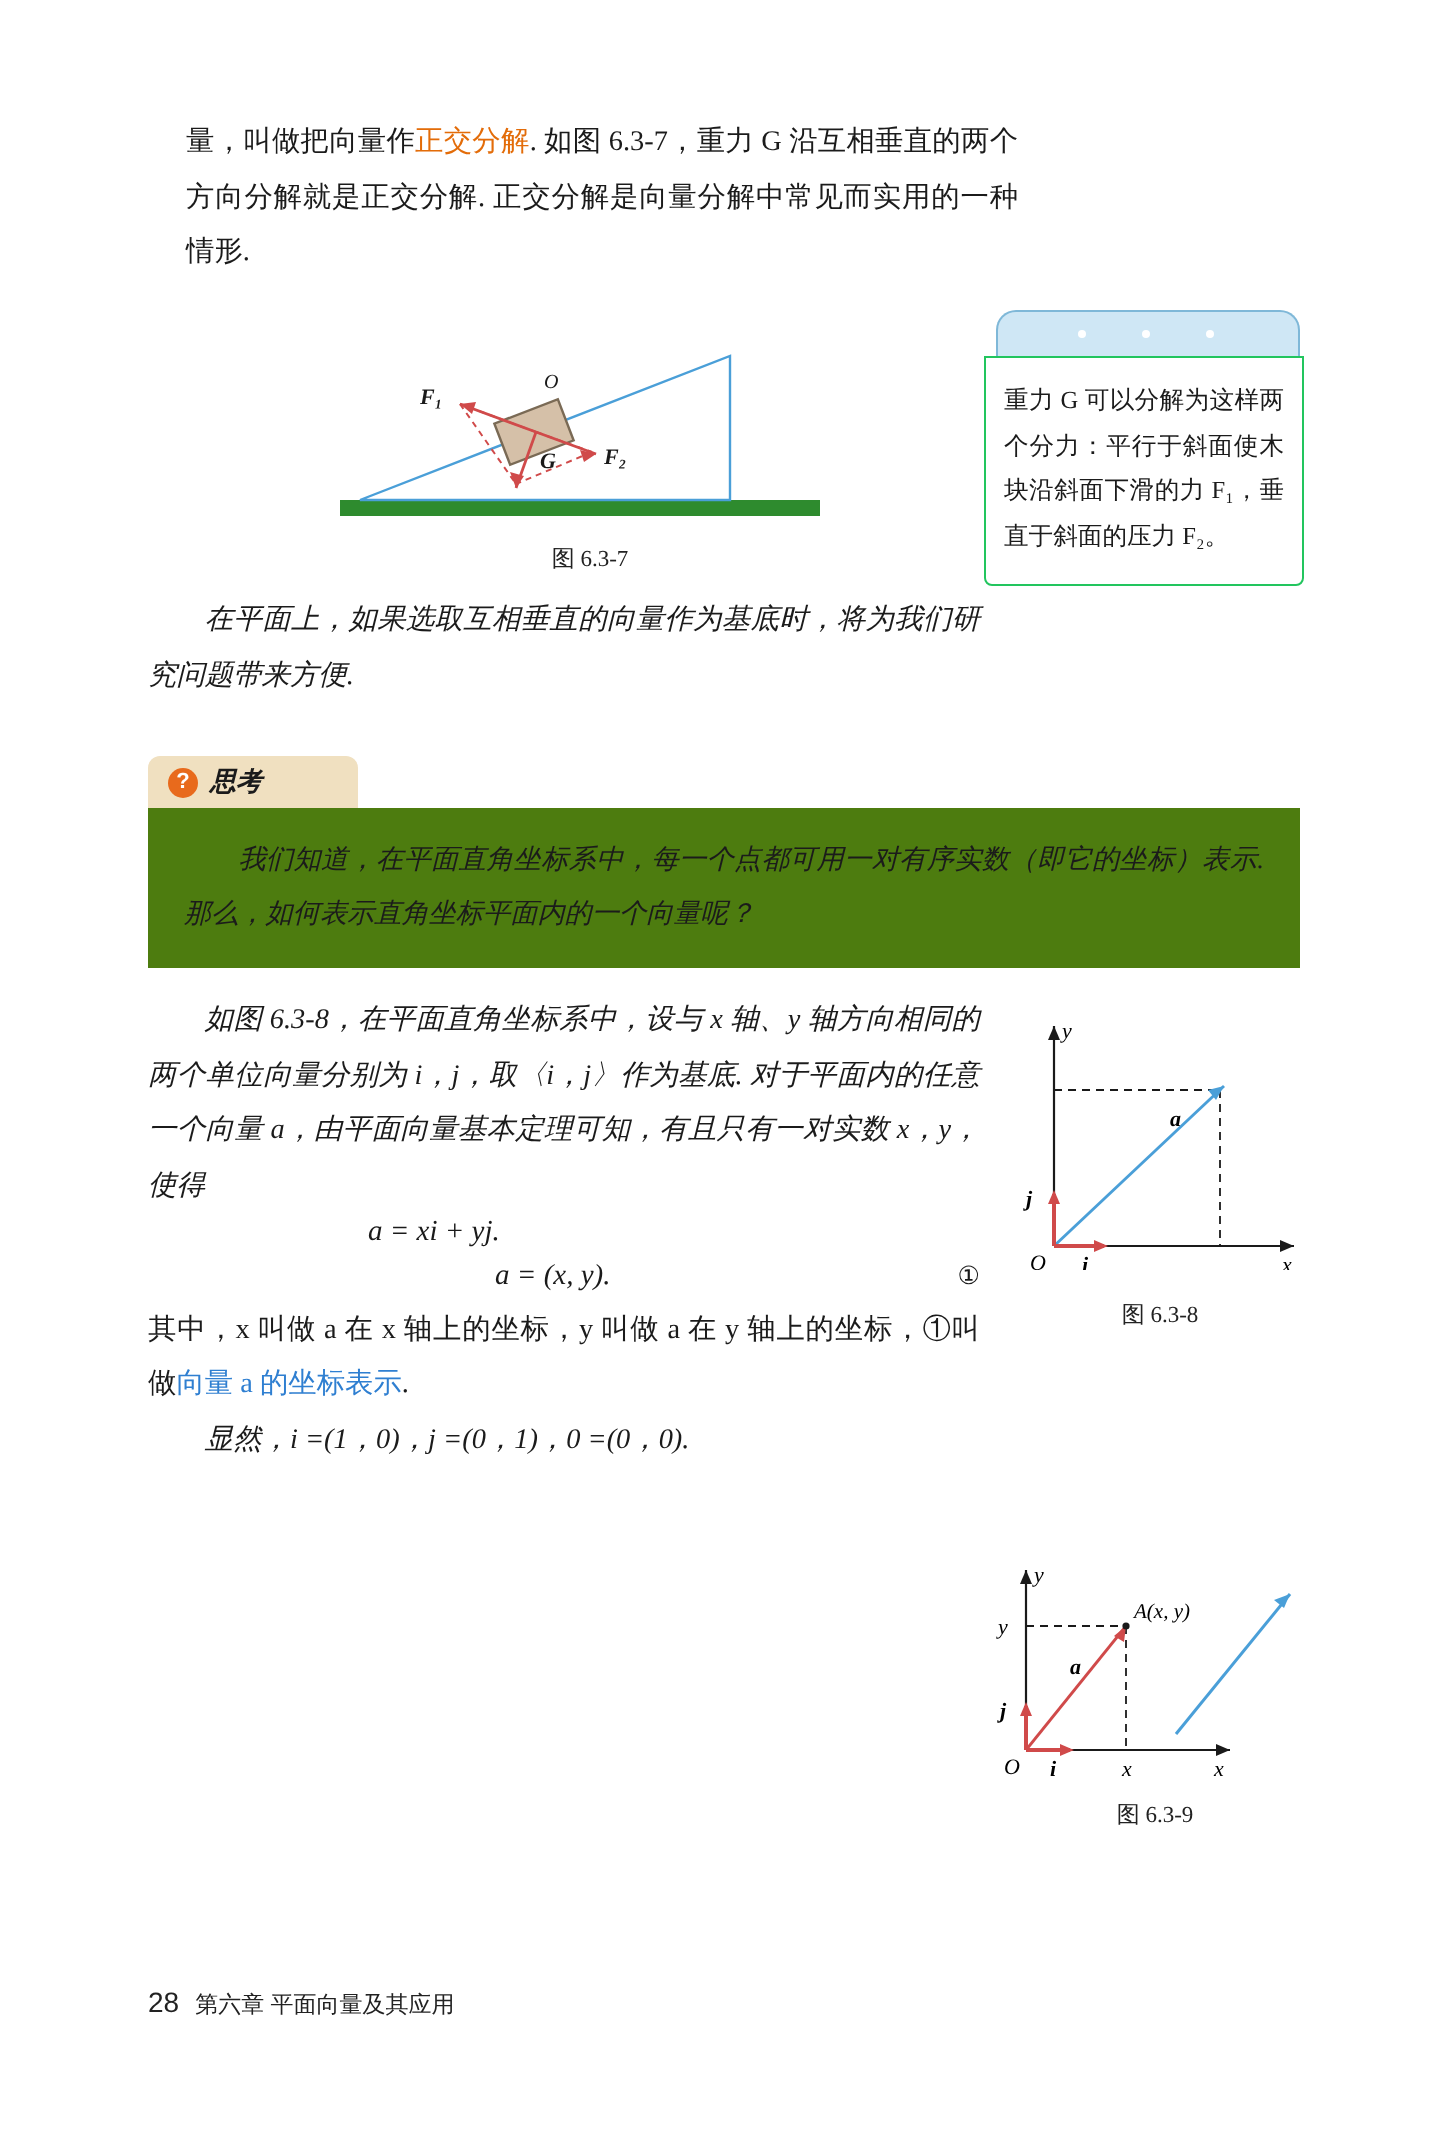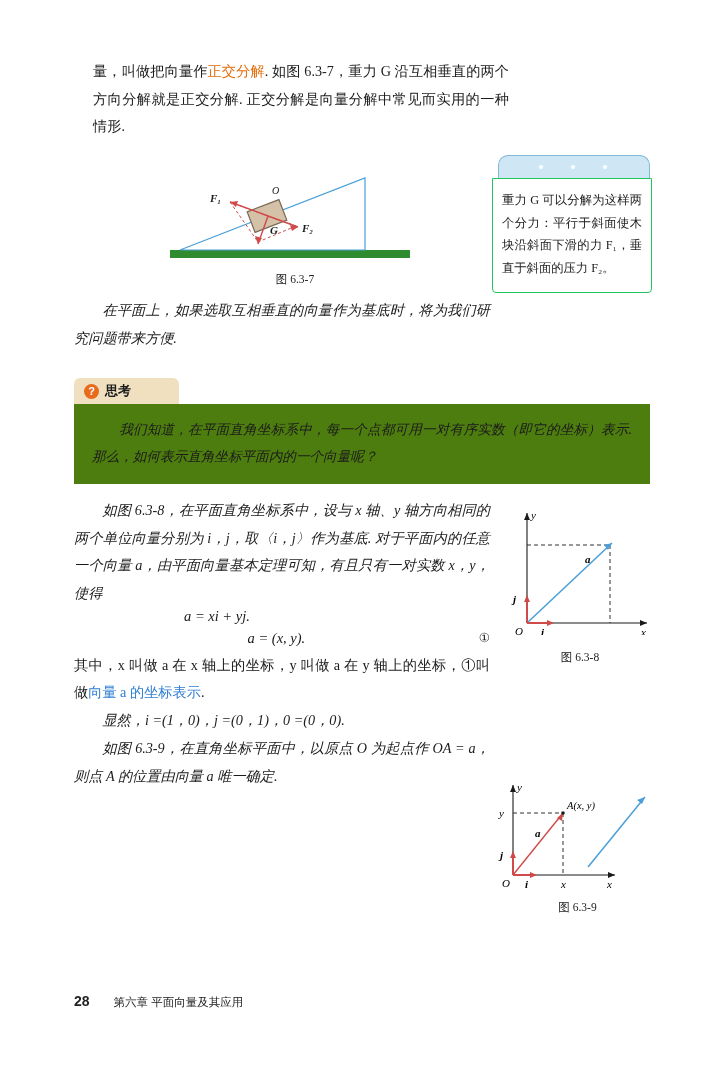--- a/index.html
+++ b/index.html
@@ -101,21 +101,21 @@
     box-sizing: border-box;
   }
   .q-circle {
     width: 15px; height: 15px; border-radius: 50%;
     background: #e86a1c; color: #fff;
     font-size: 11px; font-weight: bold;
     display: flex; align-items: center; justify-content: center;
     font-family: "Liberation Sans", sans-serif;
     margin-right: 6px;
   }
-  #think-label { font-size: 13px; font-weight: bold; color: #1b1b1b; }
+  #think-label { font-size: 13px; font-weight: bold; color: #1b1b1b; font-style: italic; }
   #think-body {
     position: absolute;
     left: 74px; top: 404px;
     width: 576px;
     background: #4d7c0f;
     padding: 12px 18px 14px 18px;
     box-sizing: border-box;
     font-size: 13.6px;
     line-height: 2.0;
     color: #1b1b1b;
@@ -149,21 +149,21 @@
   #fig639cap { position: absolute; left: 495px; top: 900px; width: 165px; }
 
   
   #footer {
     position: absolute;
     left: 74px; bottom: 62px;
     font-size: 12px;
     color: #222;
     font-family: "Liberation Sans", "DejaVu Sans", sans-serif;
   }
-  #footer .pnum { font-weight: bold; font-size: 14px; margin-right: 24px; }
+  #footer .pnum { font-weight: normal; font-size: 14px; margin-right: 8px; }
   #footer .ftext { font-size: 11.5px; }
 </style>
 </head>
 <body>
 
 <div class="page">
 
   <div id="top-para" class="para">
     <span>量，叫做把向量作</span><span class="hl-orange">正交分解</span><span>. 如图 6.3-7，重力 G 沿互相垂直的两个方向分解就是正交分解. 正交分解是向量分解中常见而实用的一种情形.</span>
   </div>
@@ -221,21 +221,20 @@
     <div class="para indent">如图 6.3-8，在平面直角坐标系中，设与 x 轴、y 轴方向相同的两个单位向量分别为 i，j，取〈i，j〉作为基底. 对于平面内的任意一个向量 a，由平面向量基本定理可知，有且只有一对实数 x，y，使得</div>
     <div class="formula-left">a = xi + yj.</div>
     <div class="formula-line">
       <span class="eqnum">①</span>
       <span>a = (x, y).</span>
     </div>
     <div class="para">
       <span>其中，x 叫做 a 在 x 轴上的坐标，y 叫做 a 在 y 轴上的坐标，①叫做</span><span class="hl-blue">向量 a 的坐标表示</span><span>.</span>
     </div>
     <div class="para indent">显然，i =(1，0)，j =(0，1)，0 =(0，0).</div>
-    <div class="para indent">如图 6.3-9，在直角坐标平面中，以原点 O 为起点作 OA = a，则点 A 的位置由向量 a 唯一确定.</div>
   </div>
 
   <div id="fig638">
     <svg width="150" height="130" viewBox="0 0 150 130">
 
       <line x1="22" y1="118" x2="142" y2="118" stroke="#1a1a1a" stroke-width="1.1"></line>
       <polygon points="142,118 135,115 135,121" fill="#1a1a1a"></polygon>
       <line x1="22" y1="118" x2="22" y2="8" stroke="#1a1a1a" stroke-width="1.1"></line>
       <polygon points="22,8 19,15 25,15" fill="#1a1a1a"></polygon>
 

